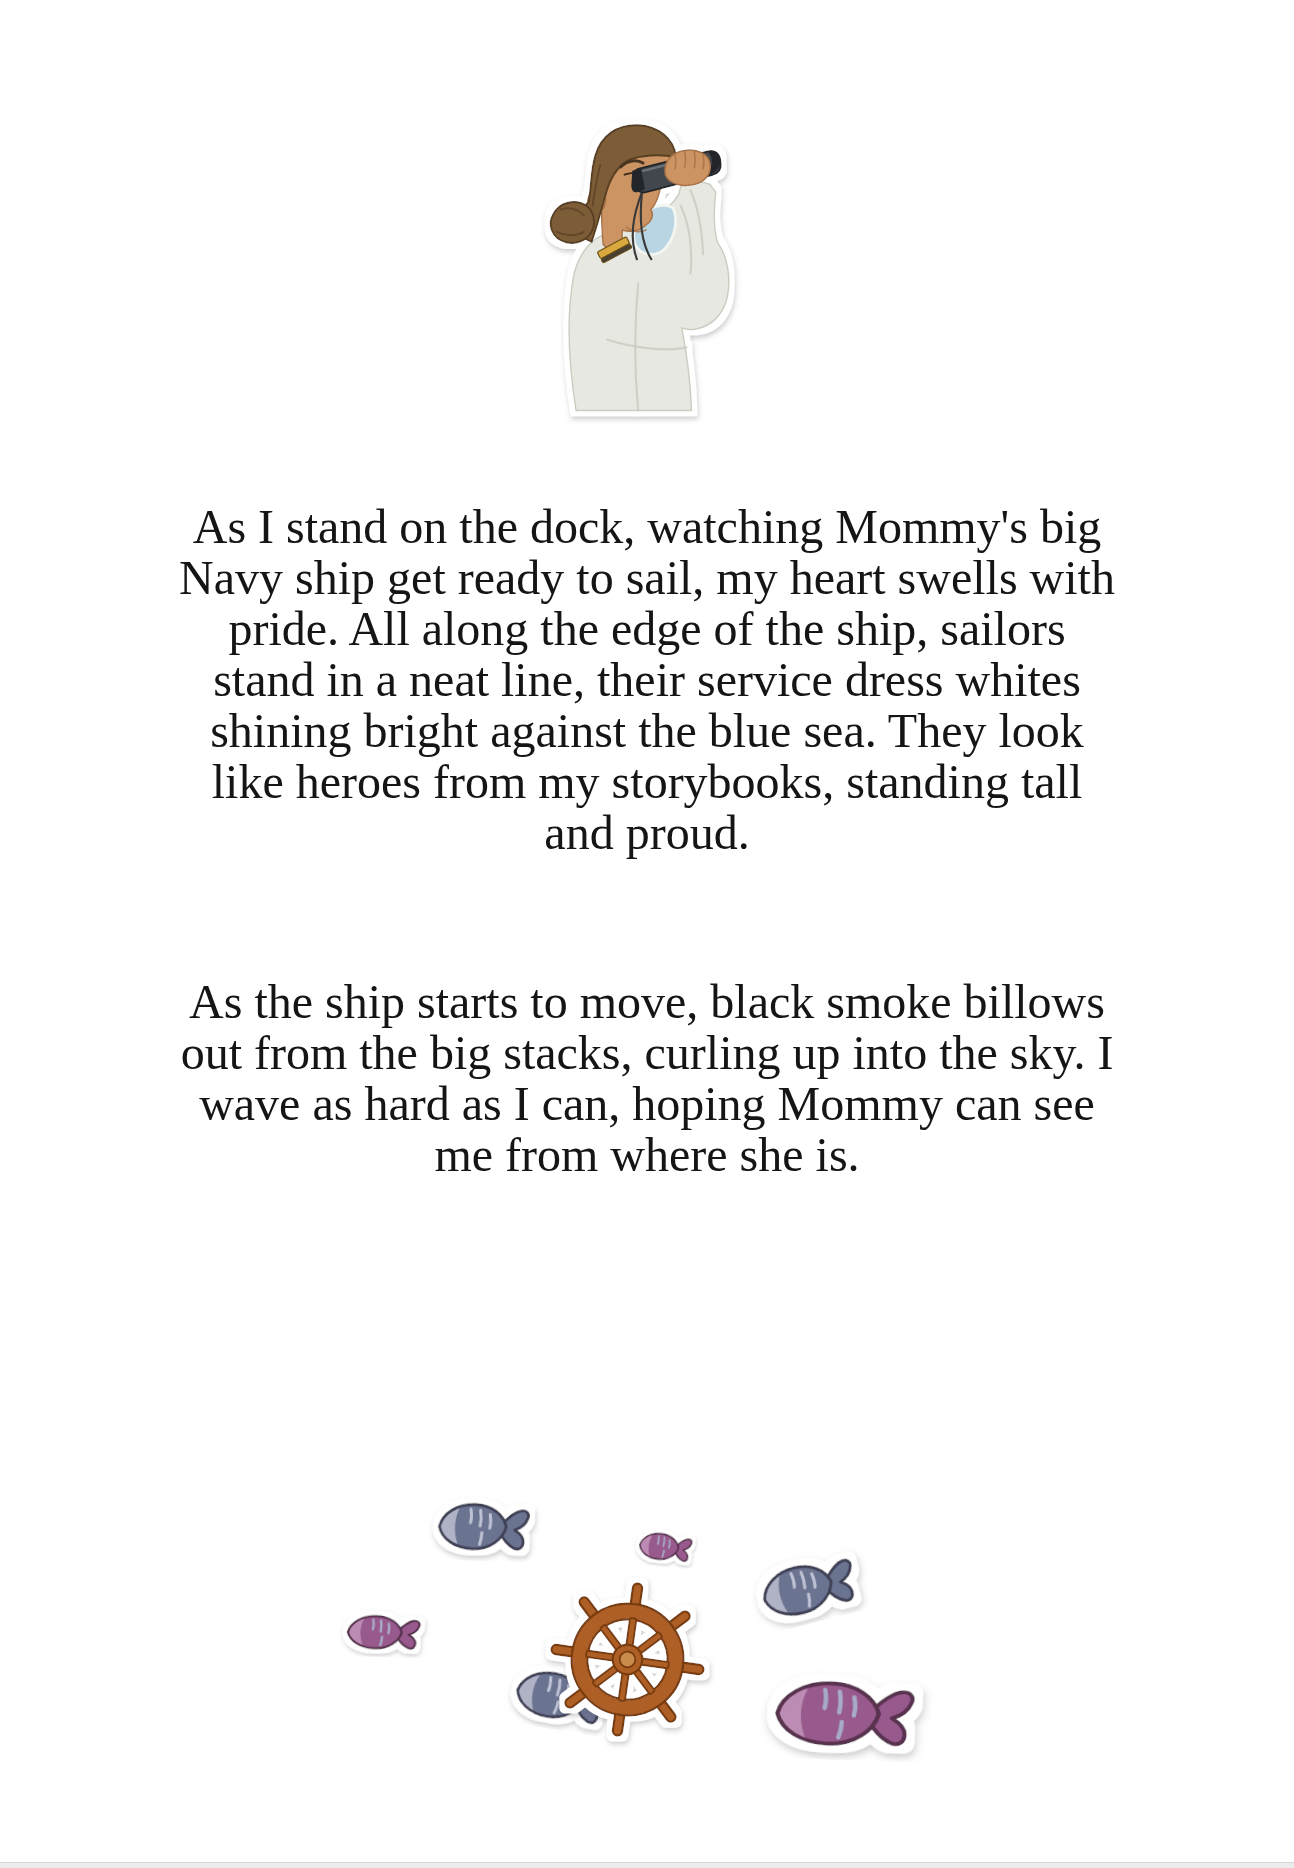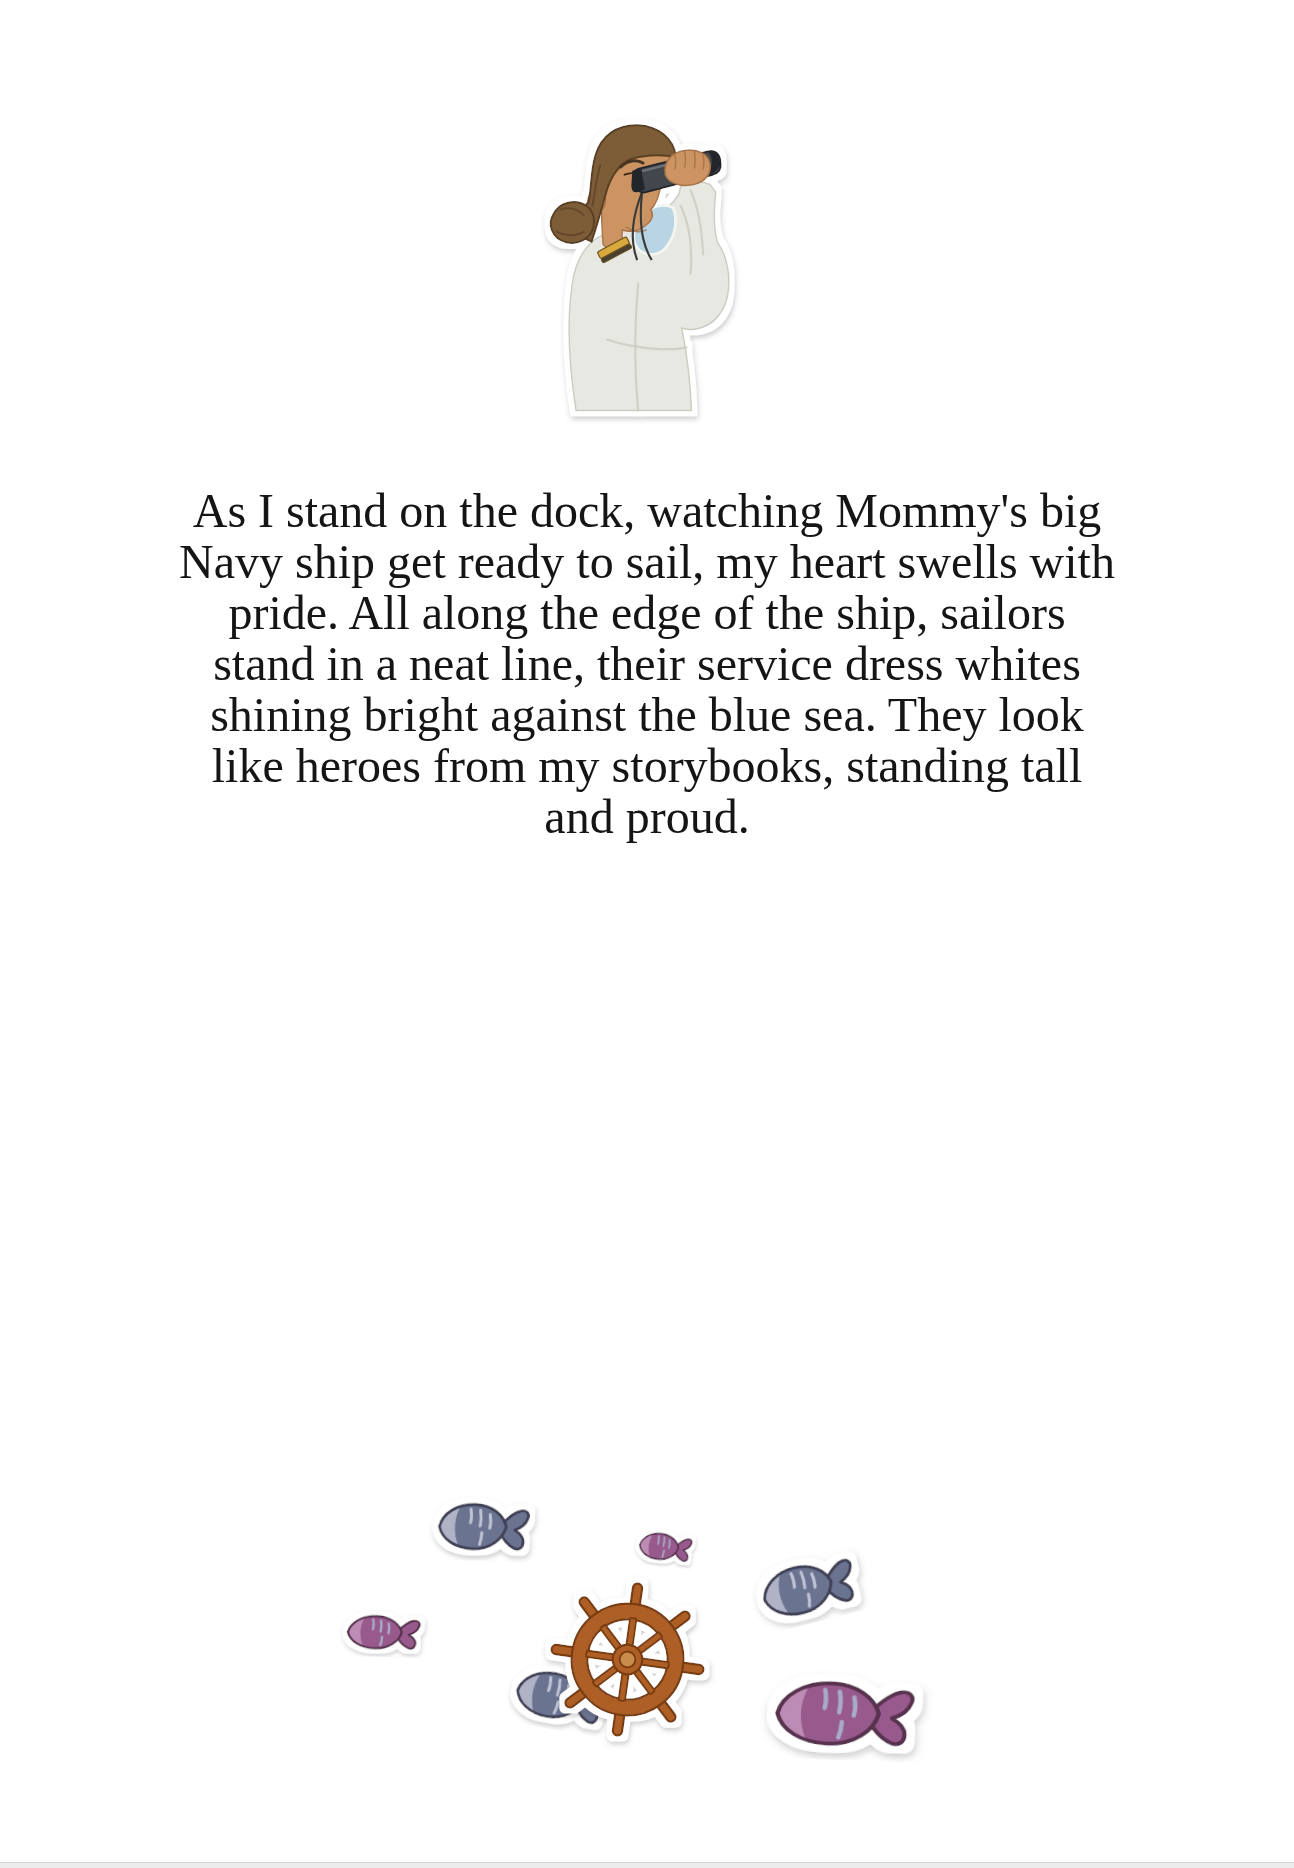--- a/index.html
+++ b/index.html
@@ -15,21 +15,21 @@
   
   .story {
     position:absolute;
     top:434px; left:40px; right:40px;
     text-align:center;
     color:var(--text,#151515);
     font-size:48px;
     line-height:51px;
     white-space:pre-line;
   }
-  .story p { margin:0 0 51px 0; }
+  .story p { margin:16px 0 51px 0; }
   .story p:last-child { margin-bottom:0; }
 
   
   svg { overflow:visible; display:block; }
   .sticker { position:absolute; }
 
   .hero   { left:545px; top:104px;  width:194px; height:316px; }
 
   .fish-blue-1      { left:433px; top:1496px; width:100px; height:62px; transform:rotate(2deg);   }
   .fish-purple-sm   { left:636px; top:1529px; width:58px;  height:36px; transform:rotate(6deg);   }
@@ -162,20 +162,24 @@
   </svg>
 
   <div class="story">
     <p>As I stand on the dock, watching Mommy's big
 Navy ship get ready to sail, my heart swells with
 pride. All along the edge of the ship, sailors
 stand in a neat line, their service dress whites
 shining bright against the blue sea. They look
 like heroes from my storybooks, standing tall
 and proud.</p>
+    <p>As the ship starts to move, black smoke billows
+out from the big stacks, curling up into the sky. I
+wave as hard as I can, hoping Mommy can see
+me from where she is.</p>
   </div>
 
   <div>
     <svg class="sticker fish-blue-1 fish-blue-theme" viewBox="0 0 100 64">
       <use href="#fish-shape" filter="url(#sticker)"></use>
     </svg>
 
     <svg class="sticker fish-purple-sm fish-purple-theme" viewBox="0 0 100 64">
       <use href="#fish-shape" filter="url(#sticker)"></use>
     </svg>

